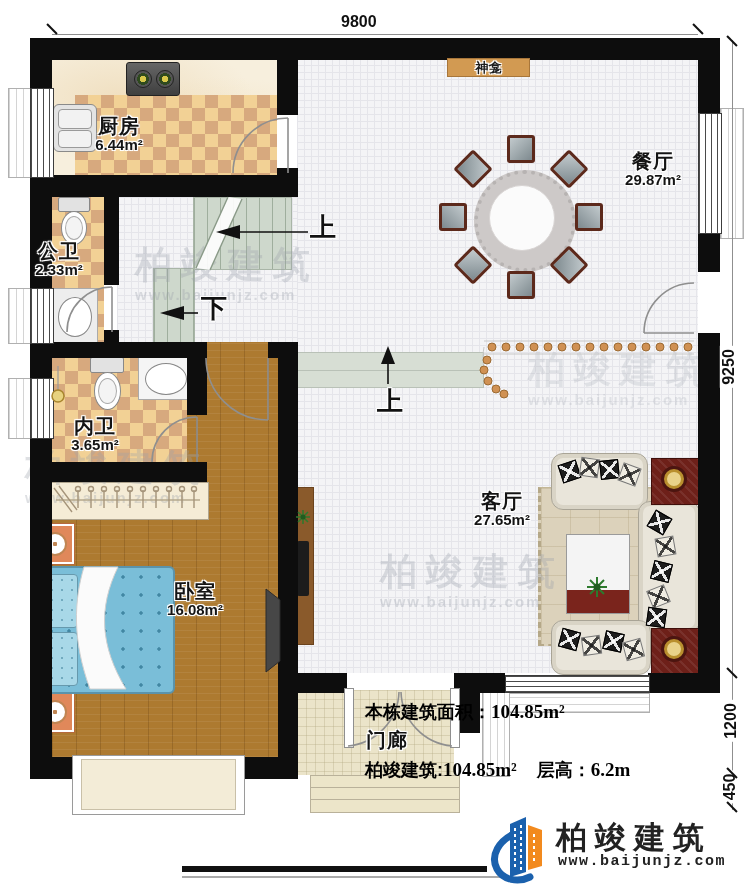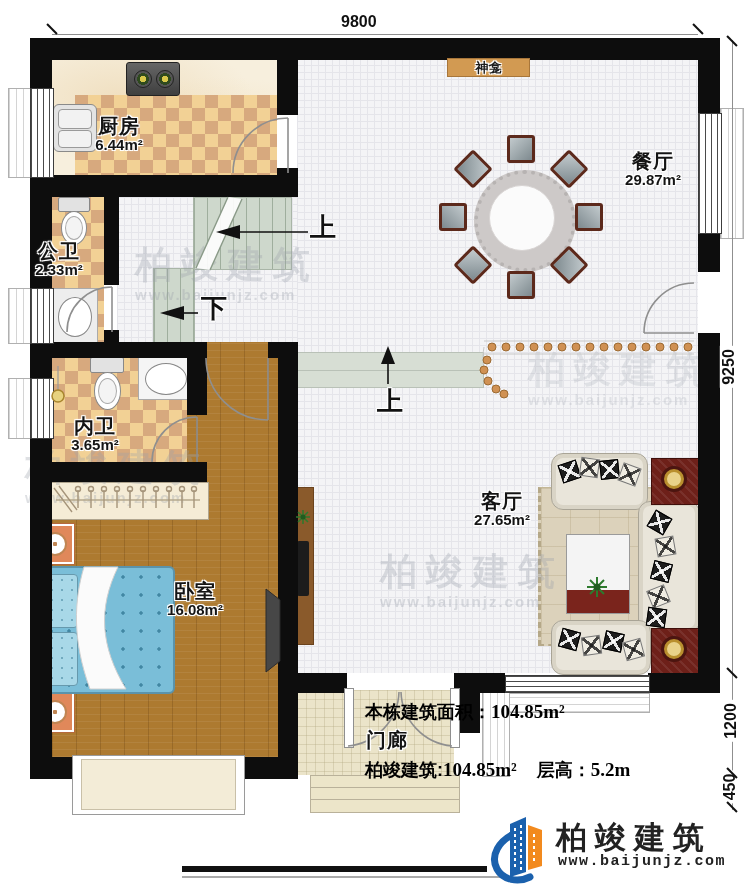--- a/index.html
+++ b/index.html
@@ -364,21 +364,21 @@
   <div class="dimlabel dim-v" style="left:708px;top:358px;">9250</div>
   <div class="dimlabel dim-v" style="left:710px;top:712px;">1200</div>
   <div class="dimlabel dim-v" style="left:714px;top:778px;">450</div>
 
   <div class="info-line" style="top:700px;">
     <span>本栋建筑面积：</span><span class="info-val">104.85m²</span>
   </div>
   <div class="info-line" style="top:758px;">
     <span>柏竣建筑:</span><span class="info-val">104.85m²</span>
     <span style="display:inline-block;width:10px;"></span>
-    <span>层高：</span><span class="info-val">5.2m</span>
+    <span>层高：</span><span class="info-val">6.2m</span>
   </div>
 
   <div class="abs" style="left:182px;top:866px;width:305px;height:6px;background:#111;z-index:70;"></div>
   <div class="abs" style="left:182px;top:876px;width:318px;height:2px;background:#aaa;z-index:70;"></div>
 
   <svg class="abs" style="left:488px;top:810px;z-index:70;" width="64" height="74" viewBox="0 0 64 74">
     <path d="M30 22 C 10 30 2 46 9 59 C 15 70 30 73 42 67" stroke="#1b61ad" stroke-width="7" fill="none" stroke-linecap="round"></path>
     <polygon points="22,14 38,7 38,62 22,67" fill="#1b61ad"></polygon>
     <polygon points="40,15 54,20 54,56 40,60" fill="#f28a1e"></polygon>
     <path d="M27 18 V60 M33 15 V60" stroke="#ffffff" stroke-width="2" stroke-dasharray="3 3"></path>

